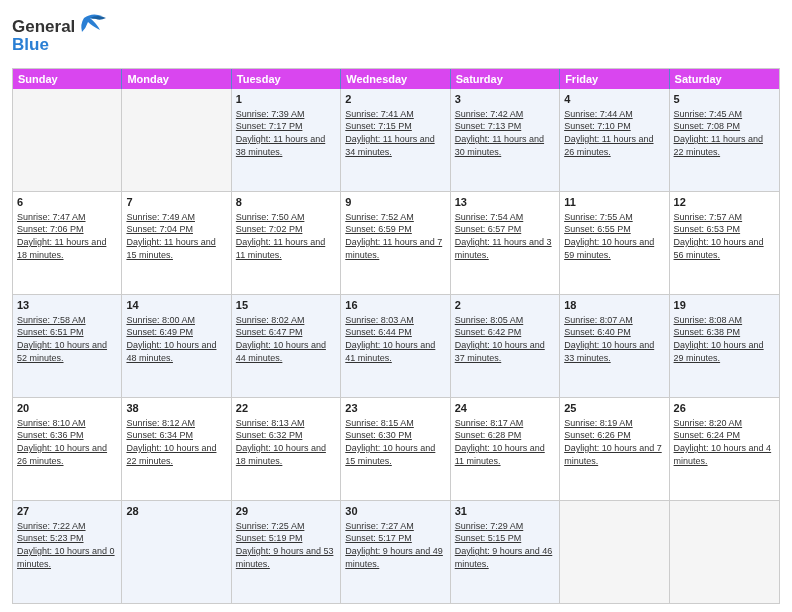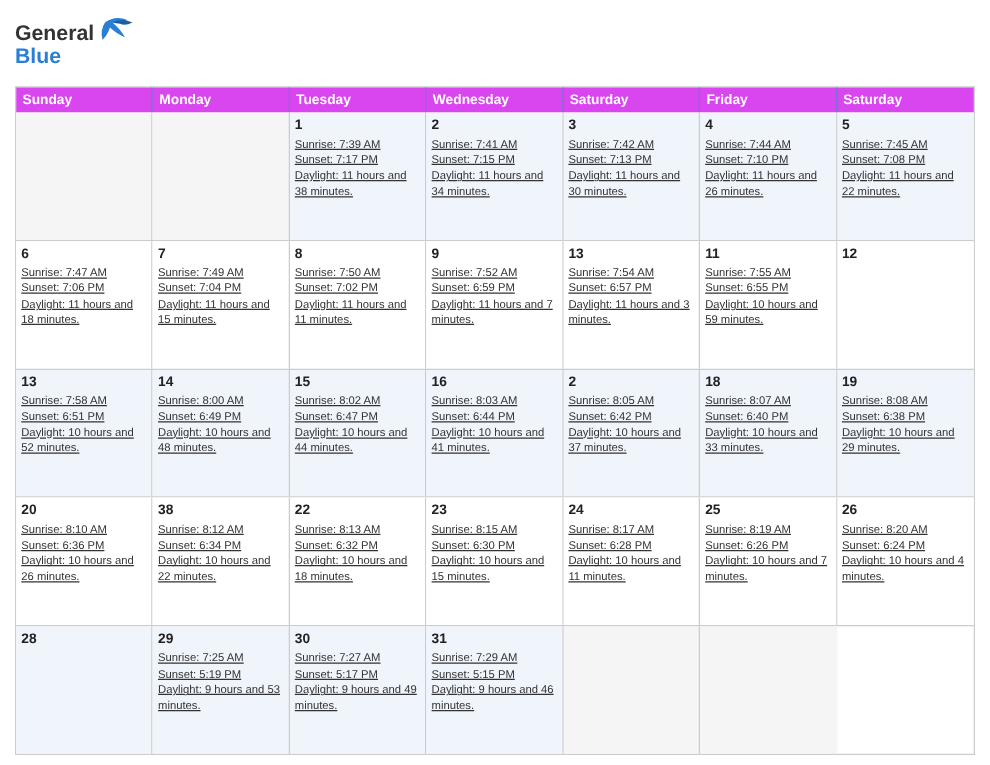--- a/index.html
+++ b/index.html
@@ -142,41 +142,42 @@
           <div class="cal-cell alt-row"><span class="day-num">4</span><span class="cell-text">Sunrise: 7:44 AM<br>Sunset: 7:10 PM<br>Daylight: 11 hours and 26 minutes.</span></div>
           <div class="cal-cell alt-row"><span class="day-num">5</span><span class="cell-text">Sunrise: 7:45 AM<br>Sunset: 7:08 PM<br>Daylight: 11 hours and 22 minutes.</span></div>
         </div>
         <div class="cal-row">
           <div class="cal-cell"><span class="day-num">6</span><span class="cell-text">Sunrise: 7:47 AM<br>Sunset: 7:06 PM<br>Daylight: 11 hours and 18 minutes.</span></div>
           <div class="cal-cell"><span class="day-num">7</span><span class="cell-text">Sunrise: 7:49 AM<br>Sunset: 7:04 PM<br>Daylight: 11 hours and 15 minutes.</span></div>
           <div class="cal-cell"><span class="day-num">8</span><span class="cell-text">Sunrise: 7:50 AM<br>Sunset: 7:02 PM<br>Daylight: 11 hours and 11 minutes.</span></div>
           <div class="cal-cell"><span class="day-num">9</span><span class="cell-text">Sunrise: 7:52 AM<br>Sunset: 6:59 PM<br>Daylight: 11 hours and 7 minutes.</span></div>
           <div class="cal-cell"><span class="day-num">13</span><span class="cell-text">Sunrise: 7:54 AM<br>Sunset: 6:57 PM<br>Daylight: 11 hours and 3 minutes.</span></div>
           <div class="cal-cell"><span class="day-num">11</span><span class="cell-text">Sunrise: 7:55 AM<br>Sunset: 6:55 PM<br>Daylight: 10 hours and 59 minutes.</span></div>
-          <div class="cal-cell"><span class="day-num">12</span></div>
+          <div class="cal-cell"><span class="day-num">12</span><span class="cell-text">Sunrise: 7:57 AM<br>Sunset: 6:53 PM<br>Daylight: 10 hours and 56 minutes.</span></div>
         </div>
         <div class="cal-row">
           <div class="cal-cell alt-row"><span class="day-num">13</span><span class="cell-text">Sunrise: 7:58 AM<br>Sunset: 6:51 PM<br>Daylight: 10 hours and 52 minutes.</span></div>
           <div class="cal-cell alt-row"><span class="day-num">14</span><span class="cell-text">Sunrise: 8:00 AM<br>Sunset: 6:49 PM<br>Daylight: 10 hours and 48 minutes.</span></div>
           <div class="cal-cell alt-row"><span class="day-num">15</span><span class="cell-text">Sunrise: 8:02 AM<br>Sunset: 6:47 PM<br>Daylight: 10 hours and 44 minutes.</span></div>
           <div class="cal-cell alt-row"><span class="day-num">16</span><span class="cell-text">Sunrise: 8:03 AM<br>Sunset: 6:44 PM<br>Daylight: 10 hours and 41 minutes.</span></div>
           <div class="cal-cell alt-row"><span class="day-num">2</span><span class="cell-text">Sunrise: 8:05 AM<br>Sunset: 6:42 PM<br>Daylight: 10 hours and 37 minutes.</span></div>
           <div class="cal-cell alt-row"><span class="day-num">18</span><span class="cell-text">Sunrise: 8:07 AM<br>Sunset: 6:40 PM<br>Daylight: 10 hours and 33 minutes.</span></div>
           <div class="cal-cell alt-row"><span class="day-num">19</span><span class="cell-text">Sunrise: 8:08 AM<br>Sunset: 6:38 PM<br>Daylight: 10 hours and 29 minutes.</span></div>
         </div>
         <div class="cal-row">
           <div class="cal-cell"><span class="day-num">20</span><span class="cell-text">Sunrise: 8:10 AM<br>Sunset: 6:36 PM<br>Daylight: 10 hours and 26 minutes.</span></div>
           <div class="cal-cell"><span class="day-num">38</span><span class="cell-text">Sunrise: 8:12 AM<br>Sunset: 6:34 PM<br>Daylight: 10 hours and 22 minutes.</span></div>
           <div class="cal-cell"><span class="day-num">22</span><span class="cell-text">Sunrise: 8:13 AM<br>Sunset: 6:32 PM<br>Daylight: 10 hours and 18 minutes.</span></div>
           <div class="cal-cell"><span class="day-num">23</span><span class="cell-text">Sunrise: 8:15 AM<br>Sunset: 6:30 PM<br>Daylight: 10 hours and 15 minutes.</span></div>
           <div class="cal-cell"><span class="day-num">24</span><span class="cell-text">Sunrise: 8:17 AM<br>Sunset: 6:28 PM<br>Daylight: 10 hours and 11 minutes.</span></div>
           <div class="cal-cell"><span class="day-num">25</span><span class="cell-text">Sunrise: 8:19 AM<br>Sunset: 6:26 PM<br>Daylight: 10 hours and 7 minutes.</span></div>
           <div class="cal-cell"><span class="day-num">26</span><span class="cell-text">Sunrise: 8:20 AM<br>Sunset: 6:24 PM<br>Daylight: 10 hours and 4 minutes.</span></div>
         </div>
         <div class="cal-row">
+          <div class="cal-cell alt-row"><span class="day-num">27</span><span class="cell-text">Sunrise: 7:22 AM<br>Sunset: 5:23 PM<br>Daylight: 10 hours and 0 minutes.</span></div>
           <div class="cal-cell alt-row"><span class="day-num">28</span></div>
           <div class="cal-cell alt-row"><span class="day-num">29</span><span class="cell-text">Sunrise: 7:25 AM<br>Sunset: 5:19 PM<br>Daylight: 9 hours and 53 minutes.</span></div>
           <div class="cal-cell alt-row"><span class="day-num">30</span><span class="cell-text">Sunrise: 7:27 AM<br>Sunset: 5:17 PM<br>Daylight: 9 hours and 49 minutes.</span></div>
           <div class="cal-cell alt-row"><span class="day-num">31</span><span class="cell-text">Sunrise: 7:29 AM<br>Sunset: 5:15 PM<br>Daylight: 9 hours and 46 minutes.</span></div>
           <div class="cal-cell empty"></div>
           <div class="cal-cell empty"></div>
         </div>
       </div>
   </div>
 </div>

